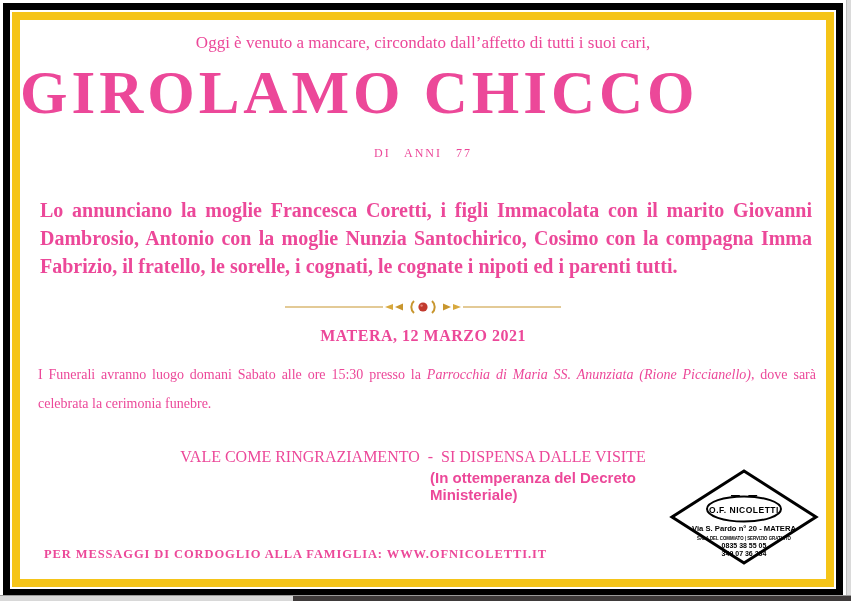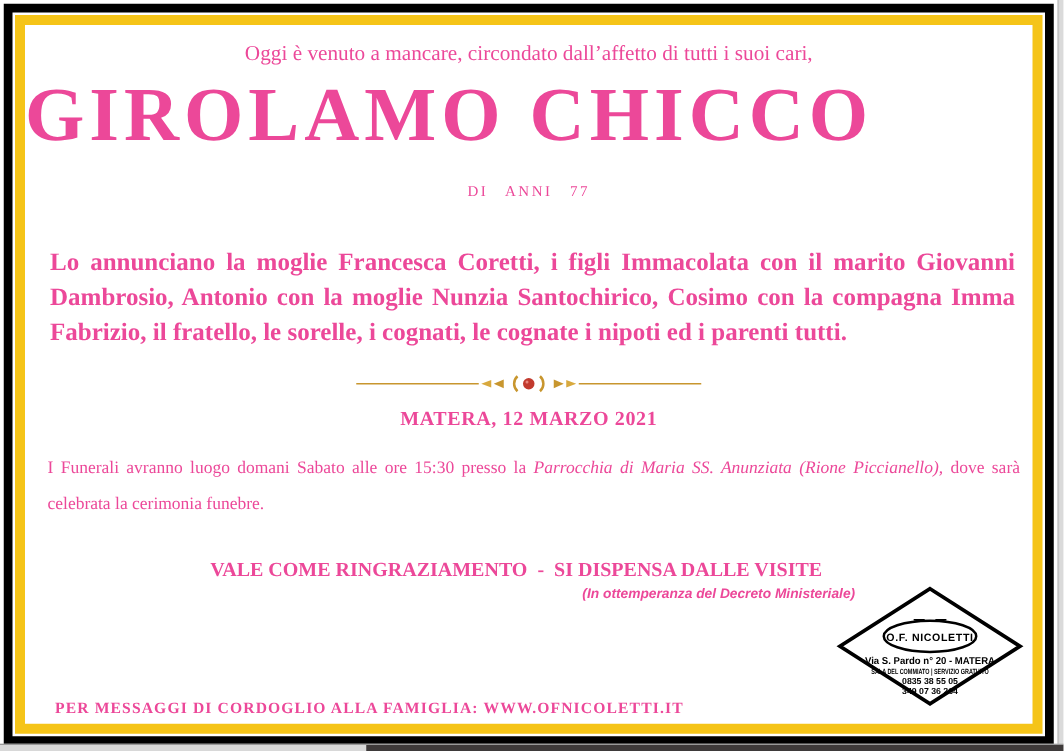--- a/index.html
+++ b/index.html
@@ -61,33 +61,32 @@
     position: absolute; left: 20px; right: 25px; top: 327px;
     text-align: center; font-size: 16px; font-weight: bold; letter-spacing: 0.5px;
   }
   .funeral {
     position: absolute; left: 38px; top: 361px; width: 778px;
     font-size: 14px; line-height: 28.5px; text-align: justify;
   }
   .funeral .it { font-style: italic; }
   .notice {
     position: absolute; left: 20px; right: 45px; top: 448px;
-    text-align: center; font-size: 16px; font-weight: bold;
+    text-align: center; font-size: 16px; font-weight: normal;
     white-space: pre-wrap;
   }
   .notice-sub {
     position: absolute; left: 430px; top: 469px; width: 290px;
-    text-align: center; font-size: 11px; font-weight: bold;
+    text-align: left; font-size: 15px; font-weight: bold;
     font-family: "Liberation Sans", sans-serif;
-    font-style: italic;
   }
   .logo-svg { position: absolute; left: 668px; top: 468px; }
   .condolence {
     position: absolute; left: 44px; top: 547px;
-    font-size: 12.5px; font-weight: bold; letter-spacing: 0.9px; margin-top: 12px;
+    font-size: 12.5px; font-weight: bold; letter-spacing: 0.9px;
   }
 </style>
 </head>
 <body>
 
 <div class="screen">
 
   <div class="frame-black">
     <div class="frame-gap">
       <div class="frame-yellow"></div>

